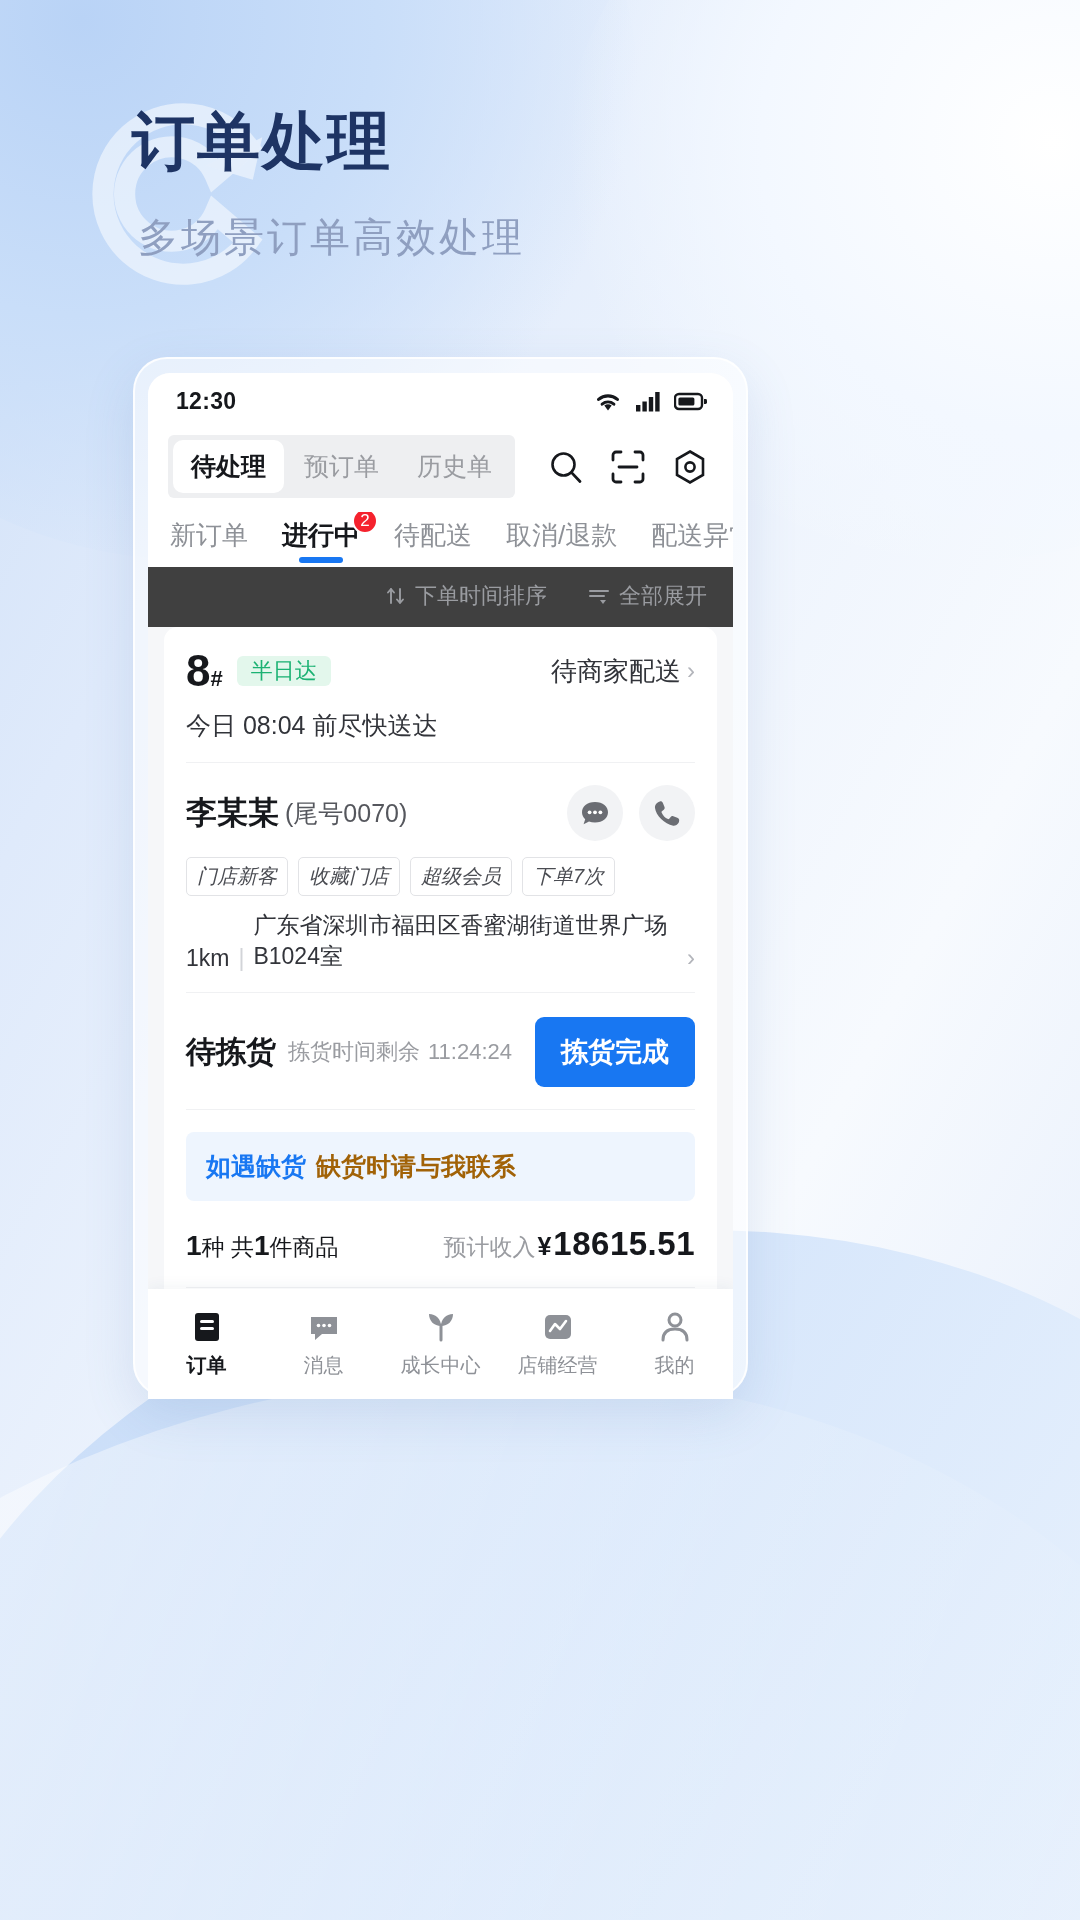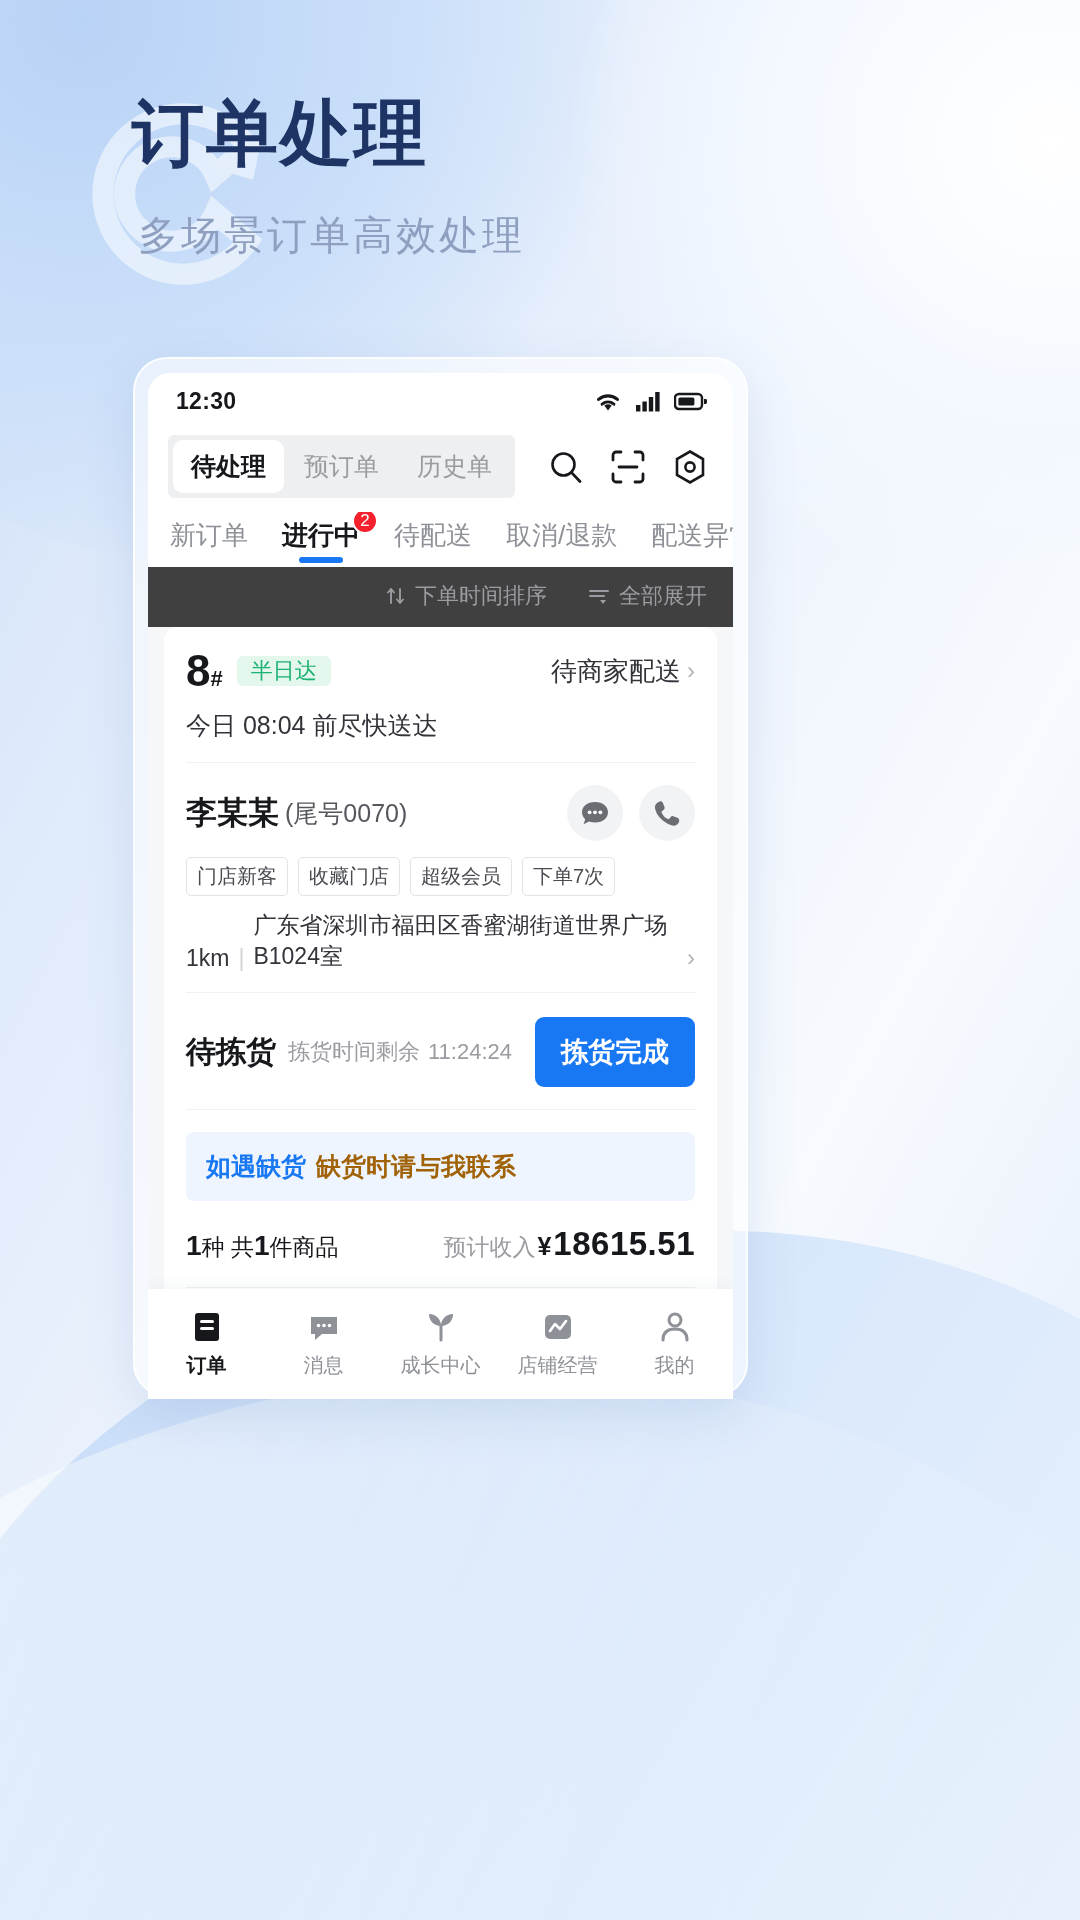--- a/index.html
+++ b/index.html
@@ -32,22 +32,23 @@
     background:linear-gradient(120deg,rgba(255,255,255,.65) 0%,rgba(255,255,255,.15) 55%,rgba(255,255,255,0) 80%);
     transform:rotate(-10deg);
   }
   .logo-c {
     position:absolute; left:64px; top:76px; width:236px; height:236px;
     opacity:.55;
   }
   
   .hero { position:relative; padding:96px 0 0 132px; }
   .hero-title {
-    font-size:72px; font-weight:700; color:#1e3464; letter-spacing:2px; line-height:1.05;
+    font-size:63px; font-weight:700; color:#1e3464; letter-spacing:2px; line-height:1.05;
     font-family:"Liberation Sans","DejaVu Sans",sans-serif;
+    margin-top:12px;
   }
   .hero-sub {
     margin-top:36px; margin-left:6px;
     font-size:40px; color:#8f9fc0; letter-spacing:3px; font-weight:400;
   }
   
   .phone-outer {
     position:absolute; left:133px; top:357px; width:615px; height:1040px;
     background:rgba(255,255,255,.55);
     border:2px solid rgba(255,255,255,.85);
@@ -121,21 +122,21 @@
   
   .cust { padding:22px 0 20px 0; border-bottom:1px solid #f0f1f3; }
   .cust-row1 { display:flex; align-items:center; }
   .cust-name { font-size:31px; font-weight:700; color:#16181c; }
   .cust-tail { font-size:25px; color:#55575d; margin-left:6px; }
   .circ-btns { margin-left:auto; display:flex; gap:16px; }
   .circ { width:56px; height:56px; border-radius:50%; background:#f2f3f5;
     display:flex; align-items:center; justify-content:center; }
   .tags { display:flex; gap:10px; margin-top:16px; }
   .tag { border:1px solid #e2e3e6; border-radius:5px; font-size:20px; color:#4a4c52;
-    padding:5px 10px; }
+    padding:5px 10px;font-style:italic; }
   .addr { margin-top:14px; display:flex; align-items:flex-end; font-size:23px; color:#32343a; }
   .addr .sep { color:#d2d4d8; margin:0 9px; }
   .addr .chev { margin-left:6px; }
   
   .pickrow { display:flex; align-items:center; padding:24px 0 22px 0; border-bottom:1px solid #f0f1f3; }
   .pick-title { font-size:30px; font-weight:700; color:#16181c; }
   .pick-sub { font-size:22px; color:#9a9ca1; margin-left:12px; }
   .btn-blue {
     margin-left:auto; background:#1877f2; color:#fff; font-size:27px; font-weight:700;
     padding:17px 26px; border-radius:9px; border:none;

